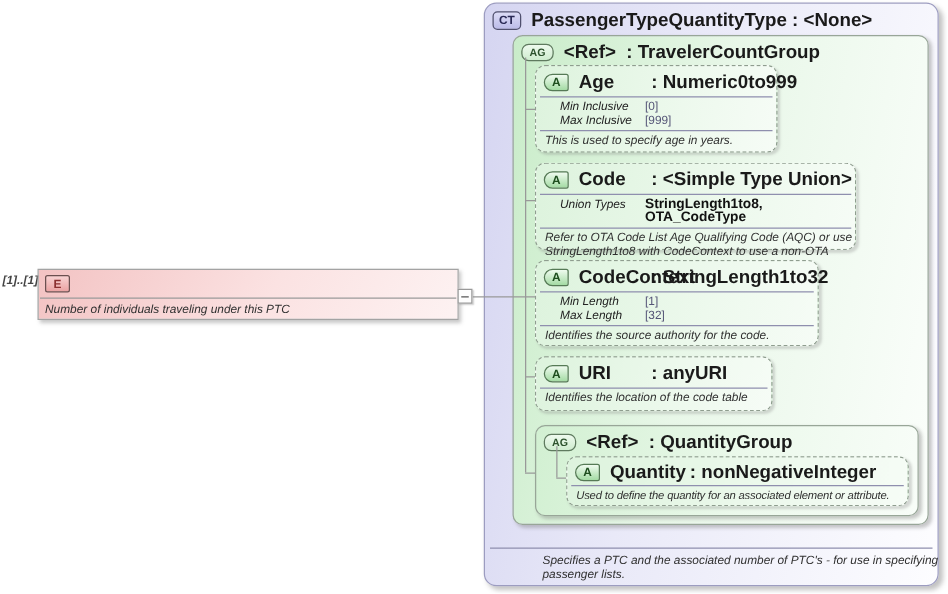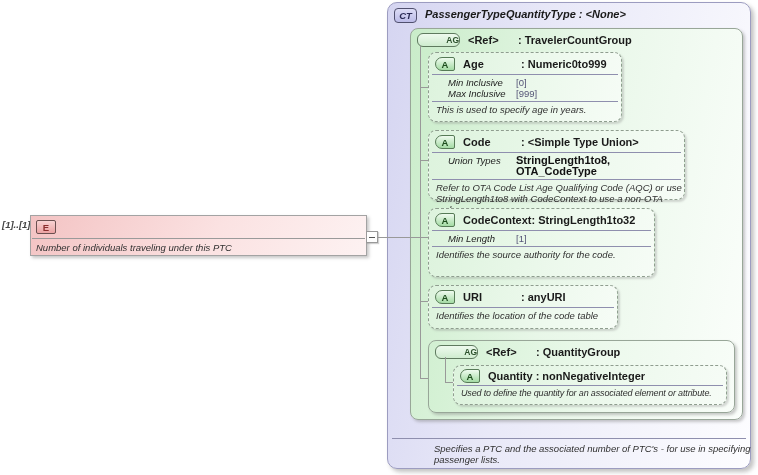--- a/index.html
+++ b/index.html
@@ -19,32 +19,32 @@
     width:20px; height:14px; line-height:13px; font-size:9.5px; color:#8b2f2f;
     background:linear-gradient(180deg,#f8d3d3 0%,#eba3a3 100%);
     border:1px solid #6b5050; border-radius:2px;
   }
   .badge-ct {
     width:23px; height:15px; line-height:14px; font-size:9.5px; color:#2a2a55;
     background:linear-gradient(180deg,#dcdcf6 0%,#bcbce8 100%);
     border:1px solid #50506e; border-radius:4px;
   }
   .badge-ag {
-    width:43px; height:14px; line-height:13px; font-size:8.5px; color:#2c512c;
+    width:26px; height:14px; line-height:13px; font-size:8.5px; color:#2c512c;
     background:linear-gradient(180deg,#eefaee 0%,#cfeccf 100%);
-    border:1px solid #5f7a5f; border-radius:6px;text-align:right;
+    border:1px solid #5f7a5f; border-radius:6px;
   }
   .badge-a {
     width:20px; height:14px; line-height:13px; font-size:9.5px; color:#1d4d1d;
     background:linear-gradient(180deg,#effbef 0%,#a4dba4 100%);
     border:1px solid #567a56; border-radius:7px 2px 2px 7px;
   }
 
   
-  .btitle { font-weight:bold; font-size:11px; color:#1a1a1a; white-space:nowrap; }
+  .btitle { font-weight:bold; font-size:15px; color:#1a1a1a; white-space:nowrap; }
   .anno { font-style:italic; font-size:9.5px; color:#303030; line-height:11px; }
   .card { font-style:italic; font-size:9.5px; color:#444; }
 
   
   .el-box {
     position:absolute; z-index:2; box-sizing:border-box;
     background:linear-gradient(120deg,#f3c3c3 0%,#fbe2e2 55%,#fdf2f2 100%);
     border:1px solid #a3a3a3; box-shadow:2px 2px 3px rgba(130,130,130,.45);
   }
   .el-header { display:flex; align-items:center; padding:4px 4px 2px 5px; }
@@ -60,21 +60,21 @@
   }
   .minus { width:6px; height:1px; background:#555; }
 
   
   .ct-box {
     position:absolute; z-index:1; box-sizing:border-box;
     background:linear-gradient(100deg,#d5d5f1 0%,#e9e9f8 40%,#fdfdff 100%);
     border:1px solid #9c9cc0; border-radius:10px;
     box-shadow:3px 3px 4px rgba(120,120,120,.45);
   }
-  .ct-header { display:flex; padding:5px 6px 0 6px;font-style:italic; }
+  .ct-header { display:flex; align-items:center; padding:5px 6px 0 6px; }
   .ct-header .badge { margin-right:8px; }
   .ct-sep { position:absolute; left:4px; right:4px; top:435px; border-top:1px solid #8f8fae; }
   .ct-anno { position:absolute; left:7px; top:440px; width:348px;margin-left:39px; }
 
   
   .group-box {
     position:absolute; z-index:2; box-sizing:border-box;
     background:linear-gradient(100deg,#c9ecc9 0%,#e8f7e8 45%,#fbfefb 100%);
     border:1px solid #98a698; border-radius:8px;
     box-shadow:2px 2px 3px rgba(120,120,120,.4);
@@ -193,20 +193,24 @@
       <span class="badge badge-a">A</span>
       <span class="btitle a-name">CodeContext</span>
       <span class="btitle">: StringLength1to32</span>
     </div>
     <div class="a-sep"></div>
     <div class="facets">
       <div class="facet">
         <span class="flabel">Min Length</span>
         <span class="fval">[1]</span>
       </div>
+      <div class="facet">
+        <span class="flabel">Max Length</span>
+        <span class="fval">[32]</span>
+      </div>
     </div>
     <div class="a-sep"></div>
     <div class="anno a-anno">Identifies the source authority for the code.</div>
   </div>
 
   <div class="attr-box" style="left:428px; top:285px; width:190px; height:44px;">
     <div class="a-header">
       <span class="badge badge-a">A</span>
       <span class="btitle a-name">URI</span>
       <span class="btitle">: anyURI</span>

